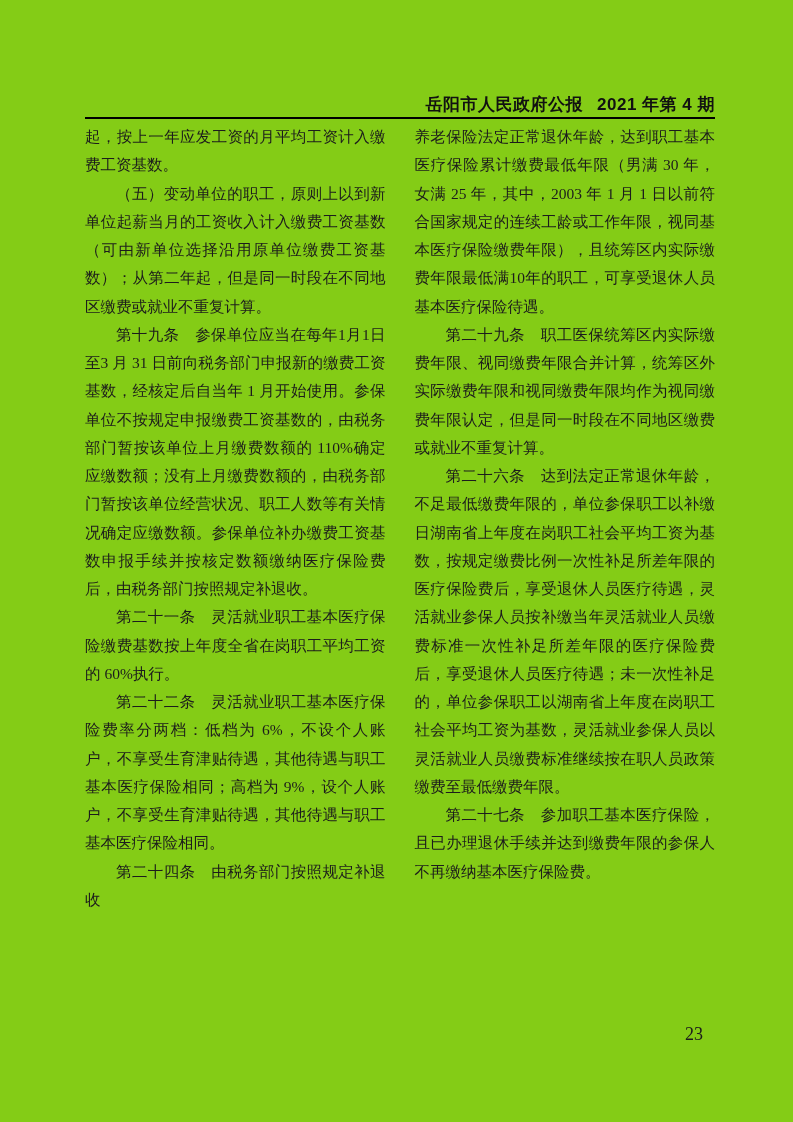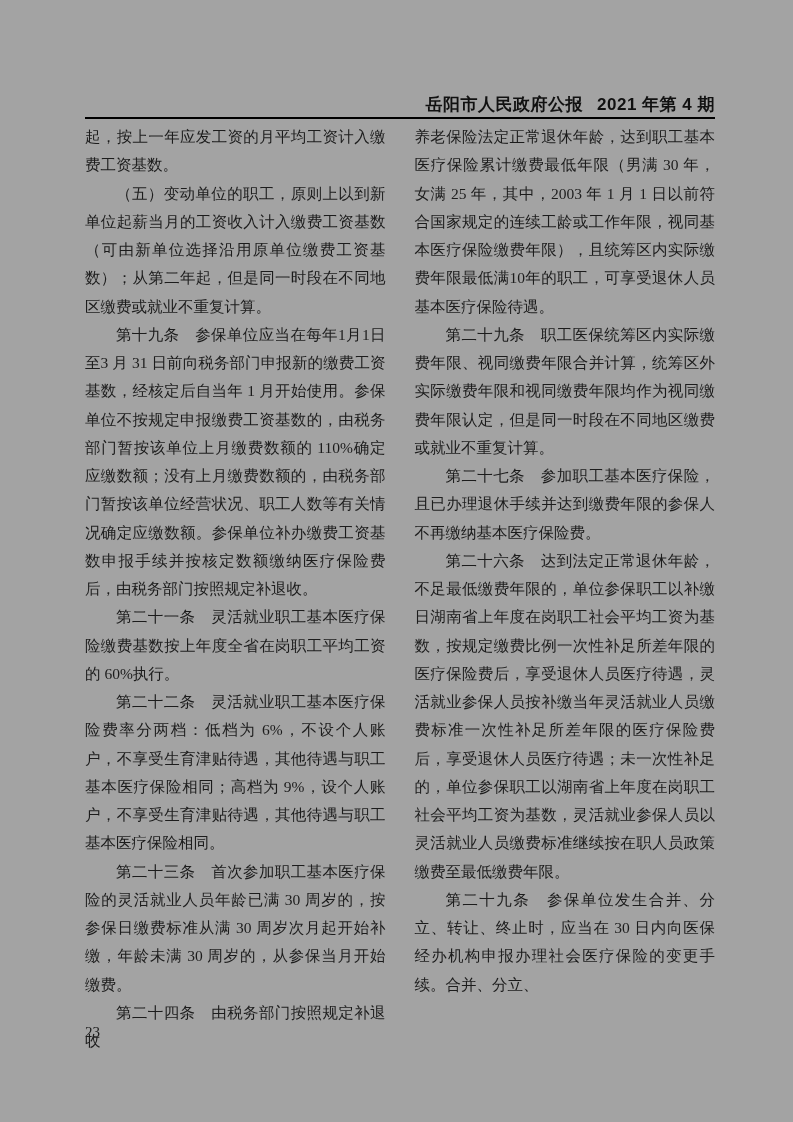--- a/index.html
+++ b/index.html
@@ -4,21 +4,21 @@
 <style>
   html, body {
     margin: 0;
     padding: 0;
     background: #ffffff;
   }
   .page {
     position: relative;
     width: 793px;
     height: 1122px;
-    background: #a3a3a3;
+    background: #84cc16;
     overflow: hidden;
     font-family: "Liberation Serif", serif;
     color: #1c1c1c;
   }
   .page-header {
     position: absolute;
     top: 93px;
     left: 85px;
     width: 630px;
     text-align: right;
@@ -61,21 +61,22 @@
     padding: 0;
   }
   .column p.para.indent {
     text-indent: 2em;
   }
   .page-number {
     position: absolute;
     top: 1024px;
     left: 85px;
     width: 618px;
-    font-size: 15px;
+    text-align: right;
+    font-size: 18px;
     font-family: "Liberation Serif", serif;
     color: #1c1c1c;
   }
 </style>
 </head>
 <body>
 
 <div class="page">
 
   <div class="page-header">
@@ -84,27 +85,25 @@
 
   <div class="header-rule"></div>
 
   <div class="article-body">
     <div class="column">
         <p class="para">起，按上一年应发工资的月平均工资计入缴费工资基数。</p>
         <p class="para indent">（五）变动单位的职工，原则上以到新单位起薪当月的工资收入计入缴费工资基数（可由新单位选择沿用原单位缴费工资基数）；从第二年起，但是同一时段在不同地区缴费或就业不重复计算。</p>
         <p class="para indent">第十九条　参保单位应当在每年1月1日至3 月 31 日前向税务部门申报新的缴费工资基数，经核定后自当年 1 月开始使用。参保单位不按规定申报缴费工资基数的，由税务部门暂按该单位上月缴费数额的 110%确定应缴数额；没有上月缴费数额的，由税务部门暂按该单位经营状况、职工人数等有关情况确定应缴数额。参保单位补办缴费工资基数申报手续并按核定数额缴纳医疗保险费后，由税务部门按照规定补退收。</p>
         <p class="para indent">第二十一条　灵活就业职工基本医疗保险缴费基数按上年度全省在岗职工平均工资的 60%执行。</p>
         <p class="para indent">第二十二条　灵活就业职工基本医疗保险费率分两档：低档为 6%，不设个人账户，不享受生育津贴待遇，其他待遇与职工基本医疗保险相同；高档为 9%，设个人账户，不享受生育津贴待遇，其他待遇与职工基本医疗保险相同。</p>
-        <p class="para indent">第二十三条　首次参加职工基本医疗保险的灵活就业人员年龄已满 30 周岁的，按参保日缴费标准从满 30 周岁次月起开始补缴，年龄未满 30 周岁的，从参保当月开始缴费。</p>
         <p class="para indent">第二十四条　由税务部门按照规定补退收</p>
       </div>
     <div class="column">
         <p class="para">养老保险法定正常退休年龄，达到职工基本医疗保险累计缴费最低年限（男满 30 年，女满 25 年，其中，2003 年 1 月 1 日以前符合国家规定的连续工龄或工作年限，视同基本医疗保险缴费年限），且统筹区内实际缴费年限最低满10年的职工，可享受退休人员基本医疗保险待遇。</p>
         <p class="para indent">第二十九条　职工医保统筹区内实际缴费年限、视同缴费年限合并计算，统筹区外实际缴费年限和视同缴费年限均作为视同缴费年限认定，但是同一时段在不同地区缴费或就业不重复计算。</p>
+        <p class="para indent">第二十六条　达到法定正常退休年龄，不足最低缴费年限的，单位参保职工以补缴日湖南省上年度在岗职工社会平均工资为基数，按规定缴费比例一次性补足所差年限的医疗保险费后，享受退休人员医疗待遇，灵活就业参保人员按补缴当年灵活就业人员缴费标准一次性补足所差年限的医疗保险费后，享受退休人员医疗待遇；未一次性补足的，单位参保职工以湖南省上年度在岗职工社会平均工资为基数，灵活就业参保人员以灵活就业人员缴费标准继续按在职人员政策缴费至最低缴费年限。</p>
         <p class="para indent">第二十七条　参加职工基本医疗保险，且已办理退休手续并达到缴费年限的参保人不再缴纳基本医疗保险费。</p>
-        <p class="para indent">第二十六条　达到法定正常退休年龄，不足最低缴费年限的，单位参保职工以补缴日湖南省上年度在岗职工社会平均工资为基数，按规定缴费比例一次性补足所差年限的医疗保险费后，享受退休人员医疗待遇，灵活就业参保人员按补缴当年灵活就业人员缴费标准一次性补足所差年限的医疗保险费后，享受退休人员医疗待遇；未一次性补足的，单位参保职工以湖南省上年度在岗职工社会平均工资为基数，灵活就业参保人员以灵活就业人员缴费标准继续按在职人员政策缴费至最低缴费年限。</p>
-        <p class="para indent">第二十九条　参保单位发生合并、分立、转让、终止时，应当在 30 日内向医保经办机构申报办理社会医疗保险的变更手续。合并、分立、</p>
       </div>
   </div>
 
   <div class="page-number">23</div>
 
 </div>
 
 </body></html>

